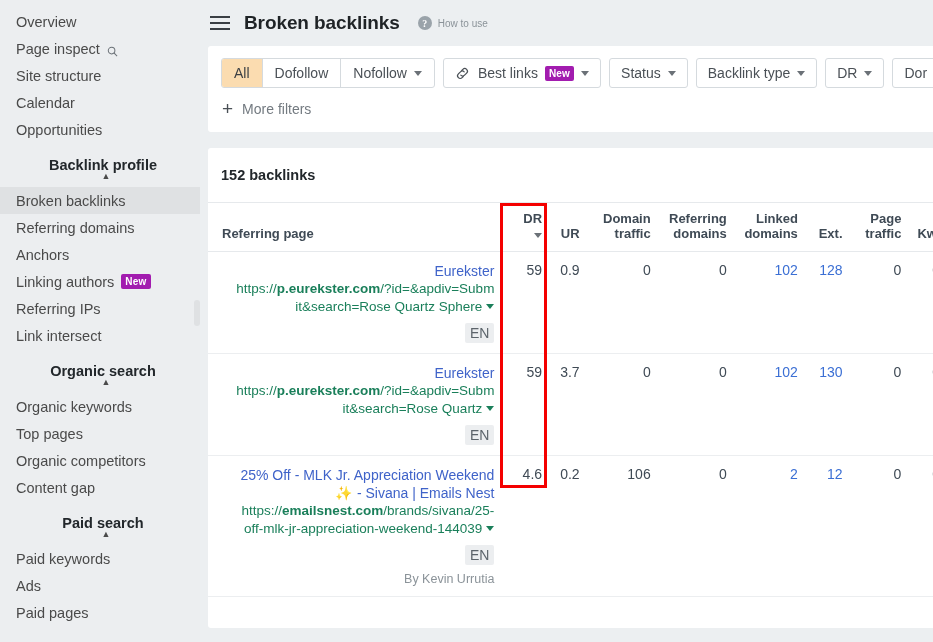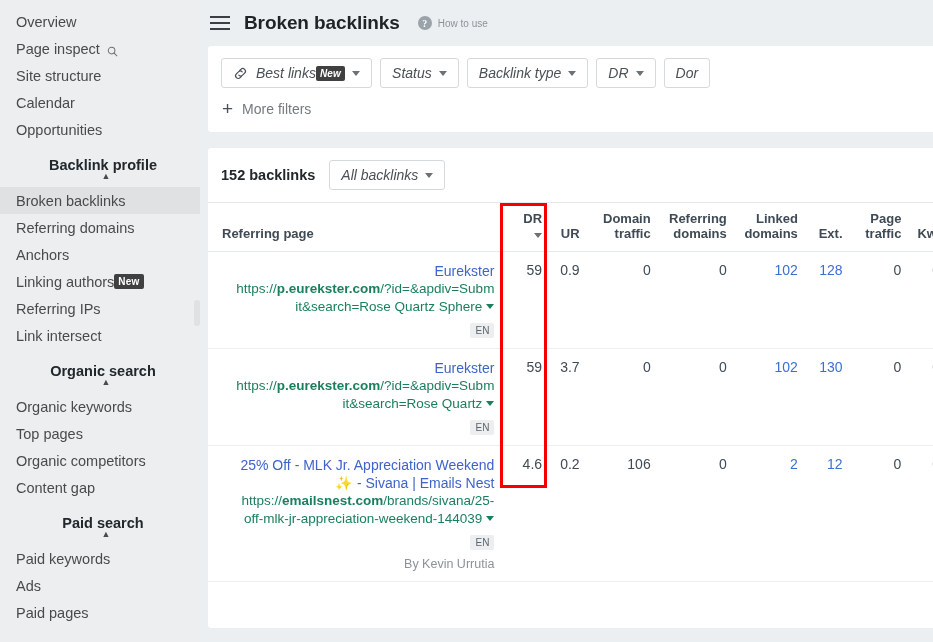--- a/index.html
+++ b/index.html
@@ -45,24 +45,25 @@
   .nav-group .caret {
     margin-left: 6px; font-size: 9px; color: #4a4a4a;
     position: relative; top: -2px;
   }
   .mini-search {
     margin-left: 7px; display: inline-block;
     width: 11px; height: 11px;
     position: relative; top: 1px;
   }
   .badge-new {
-    background: #404040; color: #fff;
+    background: #a21caf; color: #fff;
     font-size: 10px; font-weight: bold;
     padding: 1px 4px 1px 4px;
     border-radius: 2px;
+    margin-left: 7px;
     line-height: 13px;
     letter-spacing: .2px;
   }
   #drag-handle {
     position: absolute; left: 194px; top: 300px;
     width: 6px; height: 26px;
     background: #dfe1e3;
     border-radius: 3px;
     cursor: col-resize;
   }
@@ -136,21 +137,21 @@
     white-space: nowrap;
   }
   .seg > div:last-child { border-right: none; }
   .seg > div.on { background: #fbdcb0; color: #3b3f43; }
   .btn {
     display: flex; align-items: center;
     height: 30px; padding: 8px 11px;
     border: 1px solid #d5dade; border-radius: 3px;
     background: #fff;
     font-size: 14px; color: #4a5056;
-    cursor: pointer; white-space: nowrap; font-style: italic;
+    cursor: pointer; white-space: nowrap;
   }
   .caret-dn {
     display: inline-block;
     width: 0; height: 0;
     border-left: 4.5px solid transparent;
     border-right: 4.5px solid transparent;
     border-top: 5px solid #6b7177;
     margin-left: 7px;
   }
   .link-icon { margin-right: 8px; display: inline-flex; }
@@ -210,21 +211,21 @@
     display: inline-block;
     width: 0; height: 0;
     border-left: 4.5px solid transparent;
     border-right: 4.5px solid transparent;
     border-top: 5px solid #1a7f5a;
     margin-left: 4px; position: relative; top: -2px;
   }
   .lang-badge {
     display: inline-block;
     background: #eceef0; color: #5c646b;
-    font-size: 10px;
+    font-size: 14px;
     padding: 2px 5px; border-radius: 2px;
     margin-top: 7px;
   }
   .byline { font-size: 12.5px; color: #8b9399; margin-top: 7px; }
   .sparkle { color: #f0b429; }
 
   
   #dr-highlight {
     position: absolute;
     left: 500px; top: 203px;
@@ -324,20 +325,32 @@
     </div>
     <div id="page-title">Broken backlinks</div>
     <div id="howto">
       <div class="q-icon">?</div>
       <span id="howto-label">How to use</span>
     </div>
   </div>
 
   <div id="filter-card">
     <div id="filter-row">
+      <div class="seg" id="follow-seg">
+          <div class="on">
+            <span>All</span>
+          </div>
+          <div>
+            <span>Dofollow</span>
+          </div>
+          <div>
+            <span>Nofollow</span>
+            <span class="caret-dn"></span>
+          </div>
+        </div>
 
       <div class="btn">
         <span class="link-icon">
           <svg width="15" height="15" viewBox="0 0 16 16">
             <path d="M6.2 9.8a2.7 2.7 0 0 0 4 0l2.2-2.2a2.8 2.8 0 0 0-4-4l-1.2 1.2" fill="none" stroke="#4a5056" stroke-width="1.3" stroke-linecap="round"></path>
             <path d="M9.8 6.2a2.7 2.7 0 0 0-4 0L3.6 8.4a2.8 2.8 0 0 0 4 4l1.2-1.2" fill="none" stroke="#4a5056" stroke-width="1.3" stroke-linecap="round"></path>
           </svg>
         </span>
         <span>Best links</span>
         <span class="badge-new">New</span>
@@ -363,24 +376,20 @@
 
     <div id="more-filters">
       <span class="plus">+</span>
       <span>More filters</span>
     </div>
   </div>
 
   <div id="table-card">
     <div id="count-row">
       <div id="count-label">152 backlinks</div>
-      <div class="btn">
-        <span>All backlinks</span>
-        <span class="caret-dn"></span>
-      </div>
     </div>
 
     <table>
       <colgroup>
         <col style="width:290px">
           <col style="width:47px">
           <col style="width:37px">
         <col style="width:70px">
           <col style="width:75px">
           <col style="width:70px">

